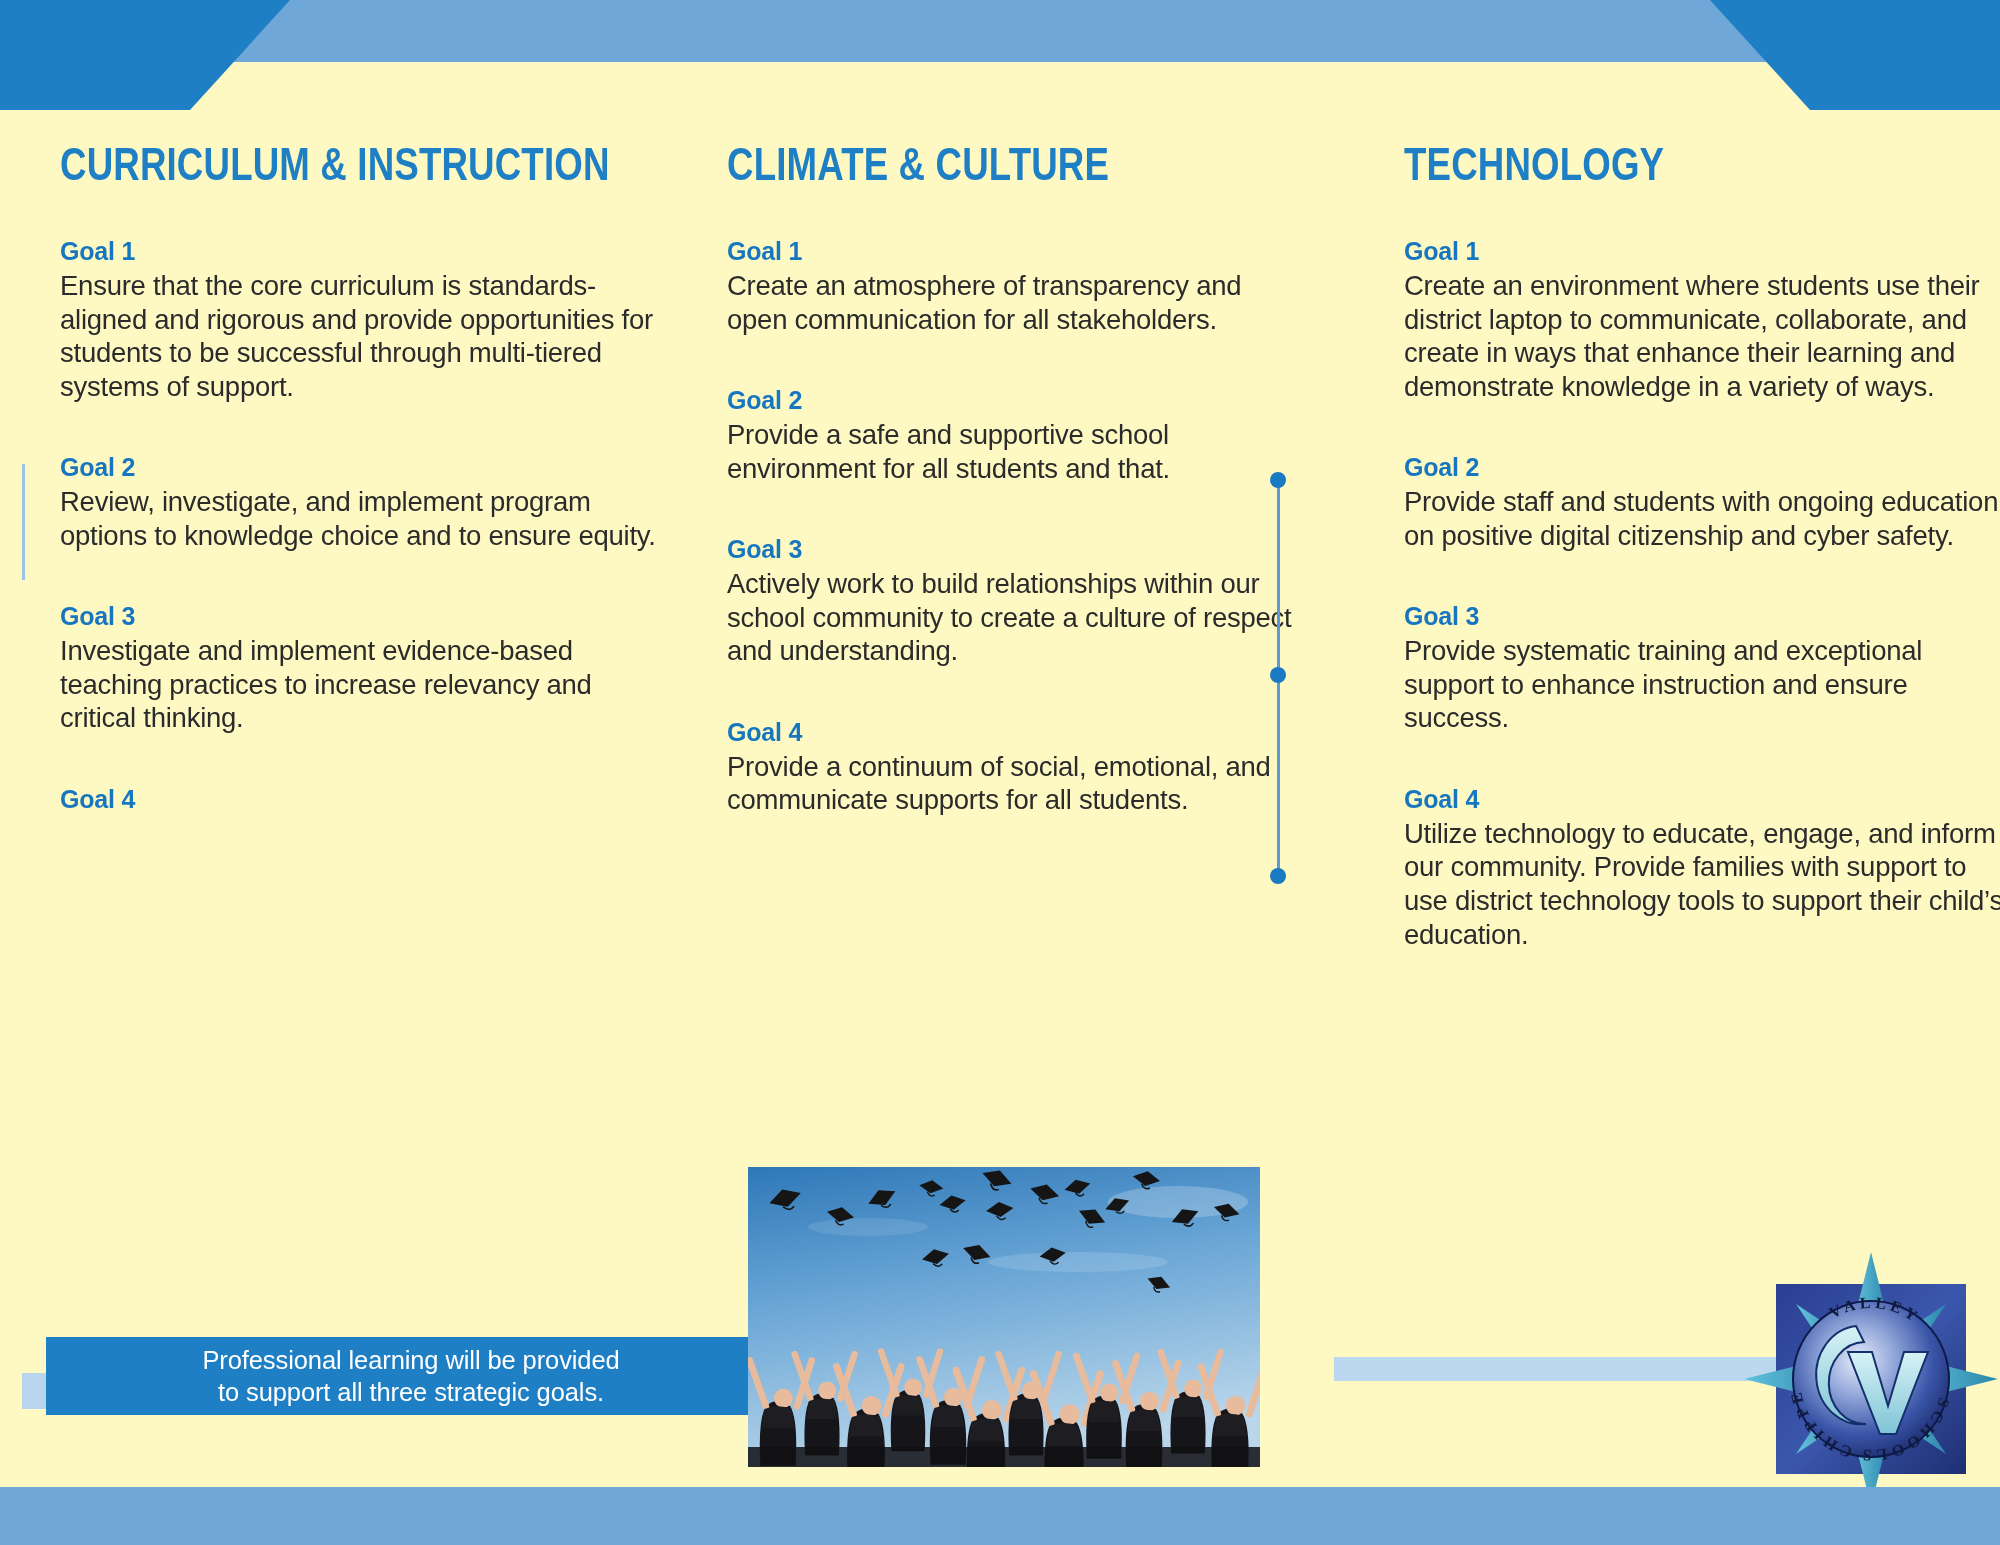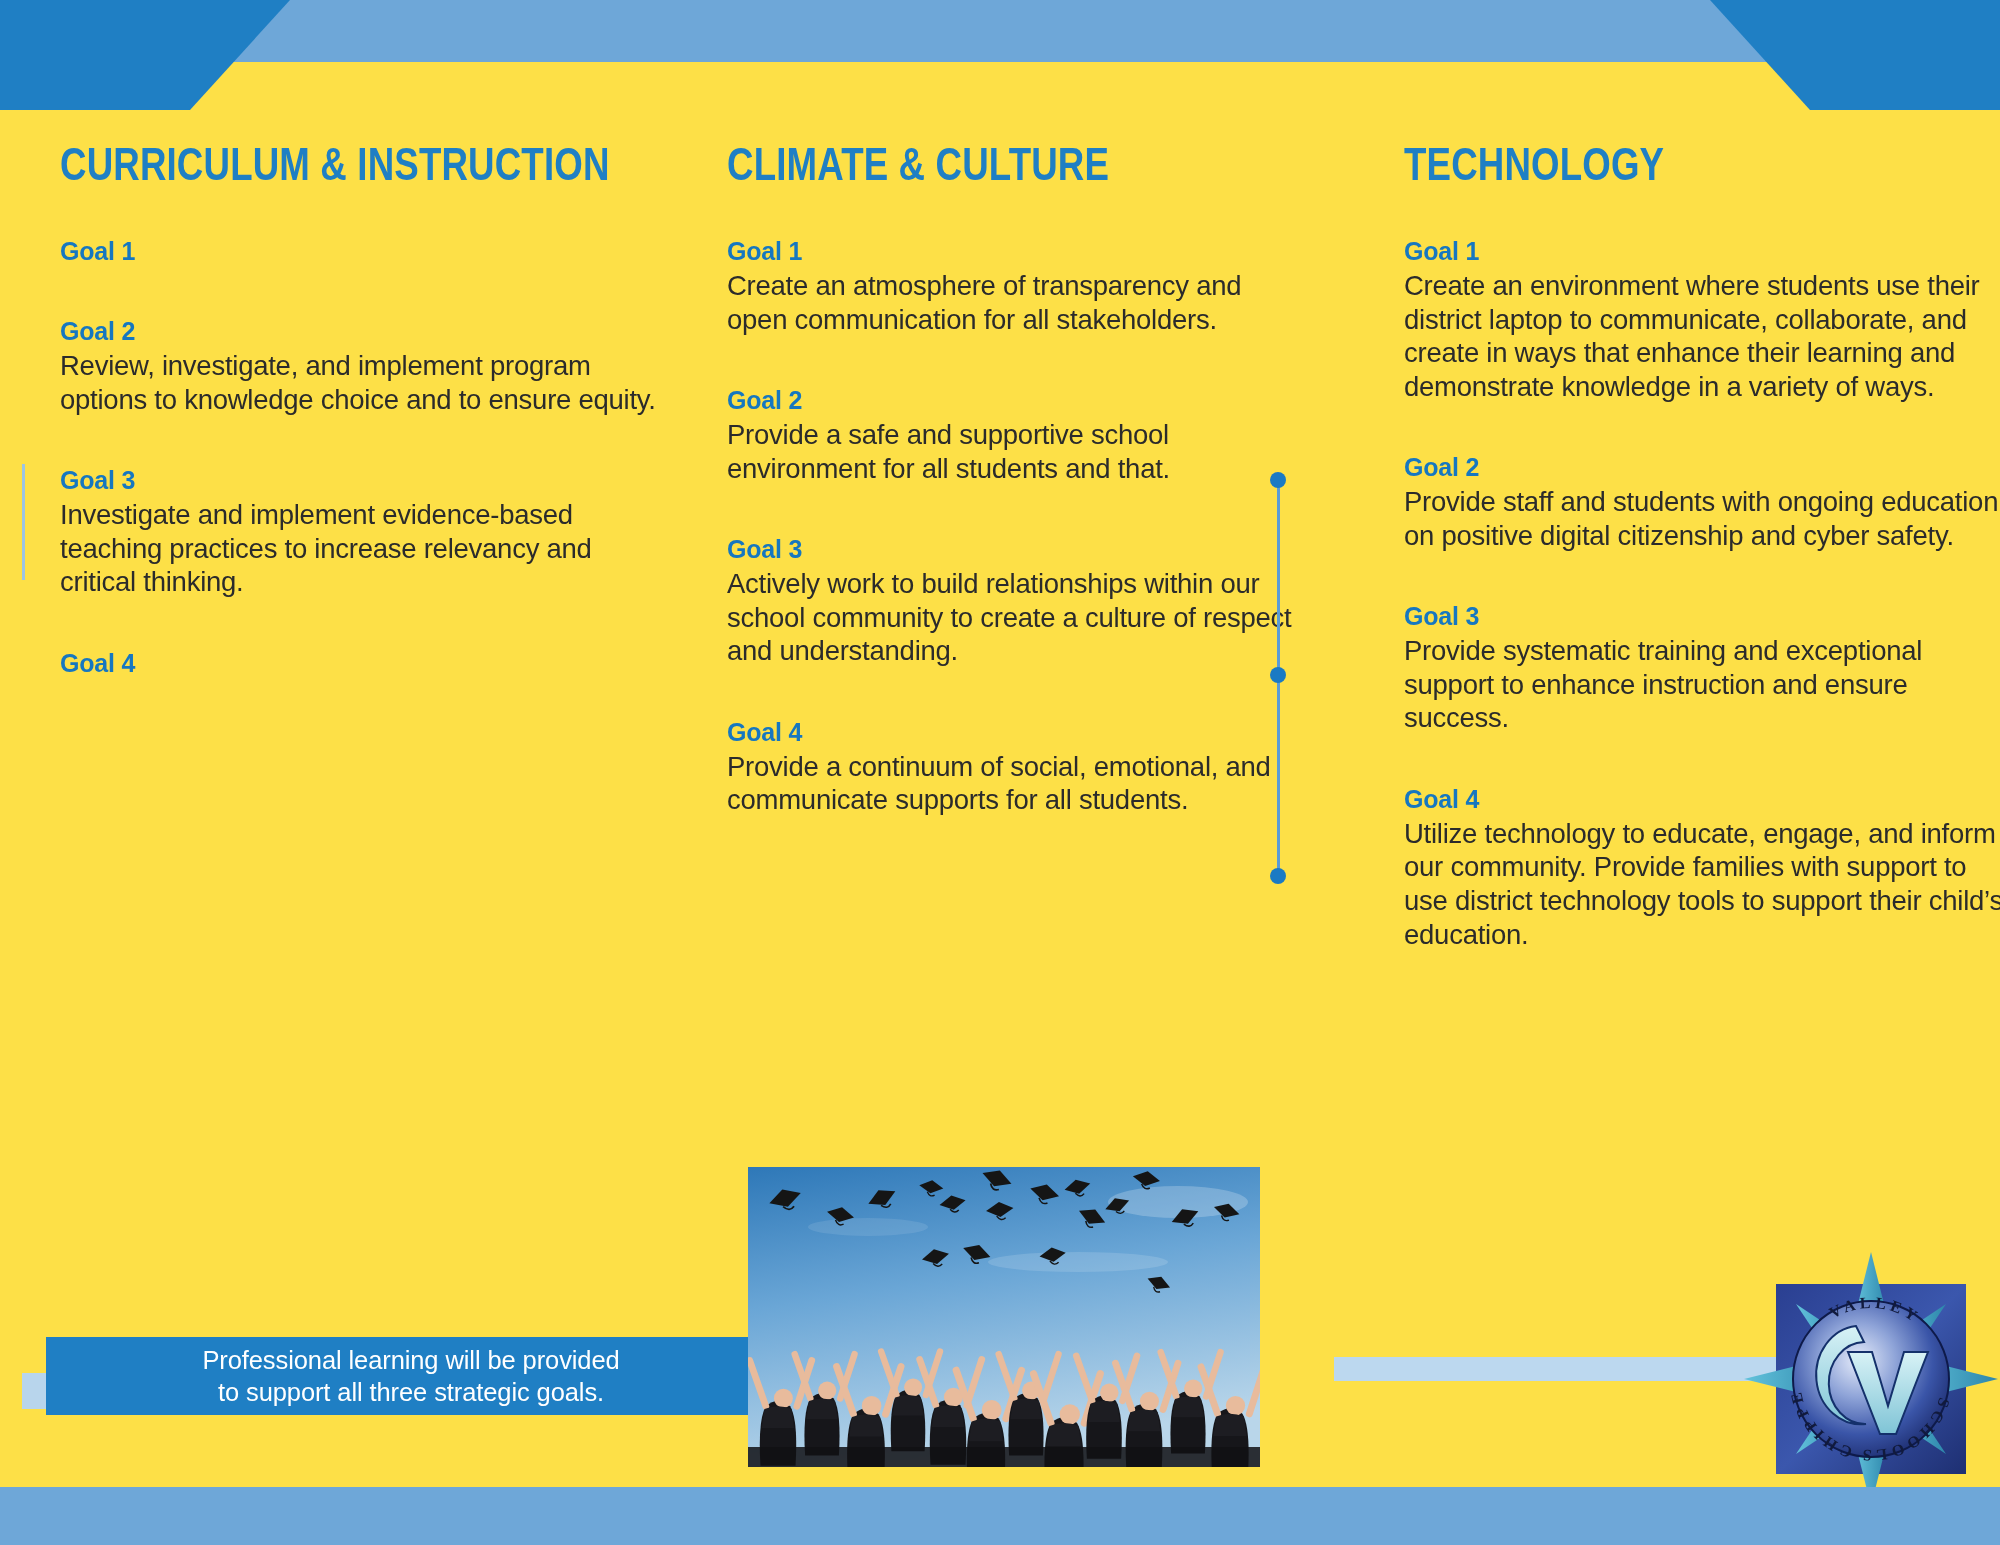--- a/index.html
+++ b/index.html
@@ -8,21 +8,21 @@
     padding: 0;
     background: #ffffff;
   }
   body {
     font-family: "Liberation Sans", sans-serif;
   }
   #page {
     position: relative;
     width: 2000px;
     height: 1545px;
-    background: #fde047;
+    background: #fef9c3;
     overflow: hidden;
   }
 
   
   .banner-top {
     position: absolute;
     top: 0;
     left: 0;
     width: 2000px;
     height: 110px;
@@ -203,20 +203,21 @@
     </svg>
   </div>
 
   <div class="columns">
 
     <div class="col col-1">
       <h2 class="col-title">CURRICULUM &amp; INSTRUCTION</h2>
 
       <div class="goal-block">
         <p class="goal-label">Goal 1</p>
+        <p class="goal-text">Ensure that the core curriculum is standards-aligned and rigorous and provide opportunities for students to be successful through multi-tiered systems of support.</p>
       </div>
 
       <div class="goal-block">
         <p class="goal-label">Goal 2</p>
         <p class="goal-text">Review, investigate, and implement program options to knowledge choice and to ensure equity.</p>
       </div>
 
       <div class="goal-block">
         <p class="goal-label">Goal 3</p>
         <p class="goal-text">Investigate and implement evidence-based teaching practices to increase relevancy and critical thinking.</p>

